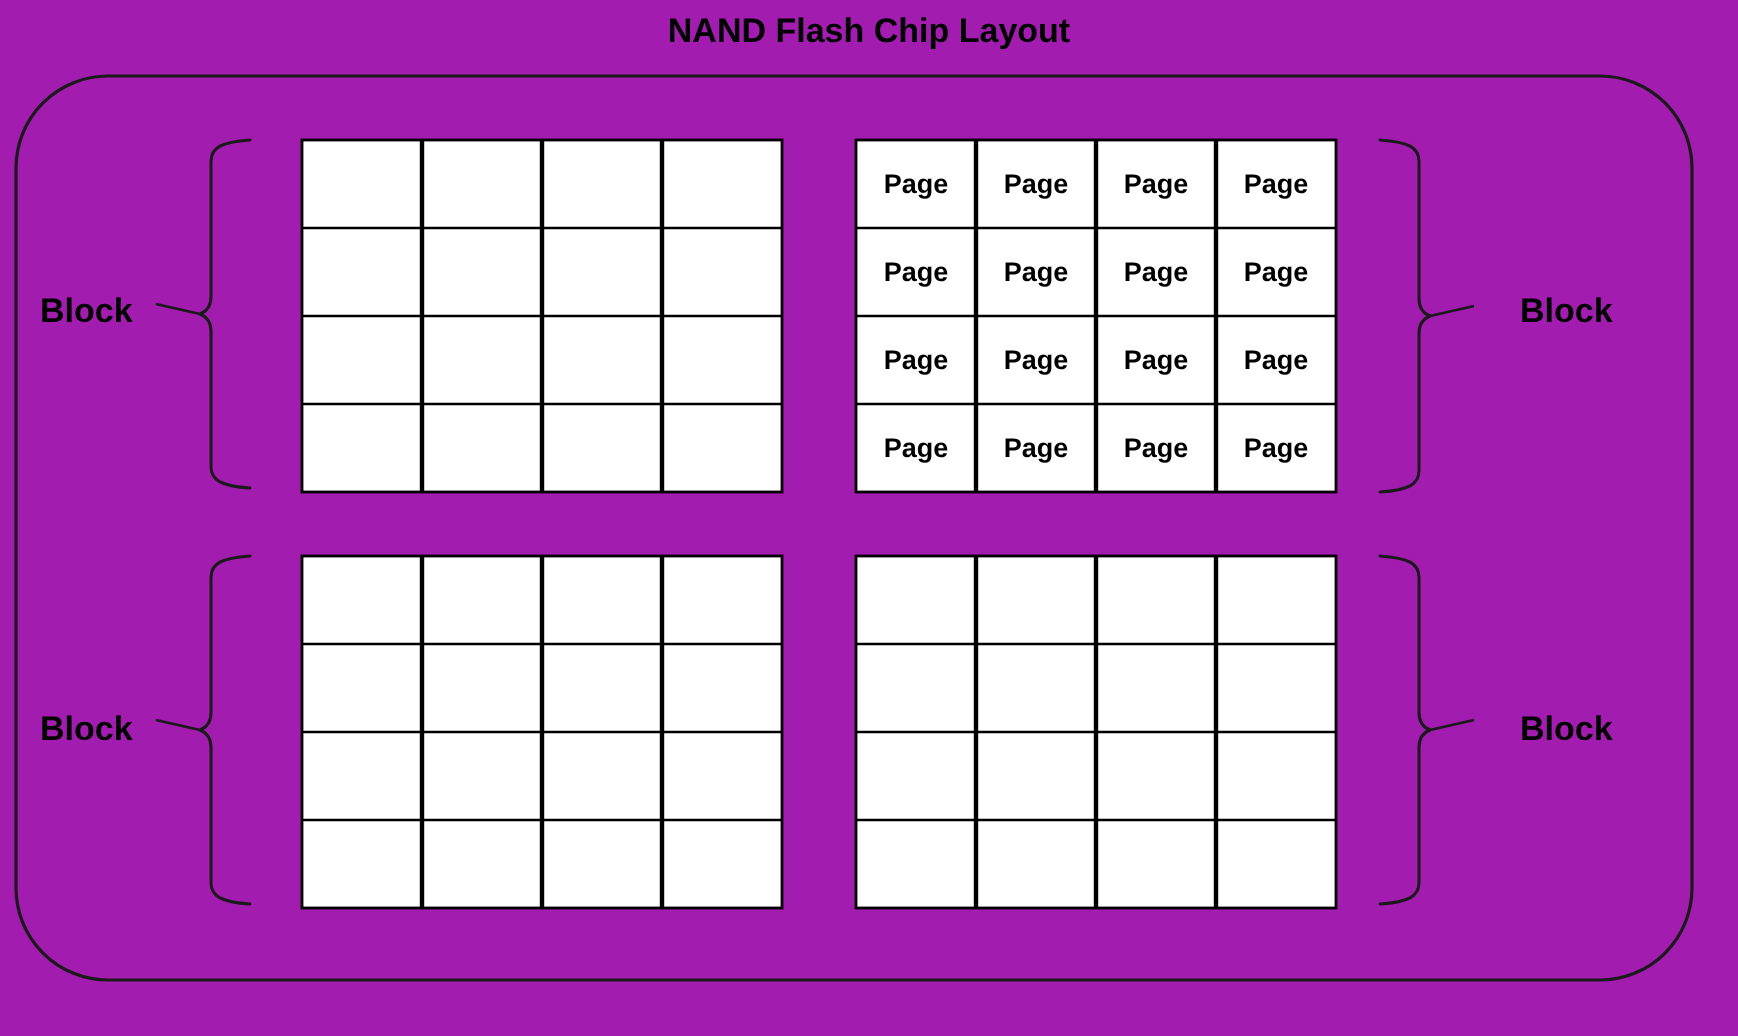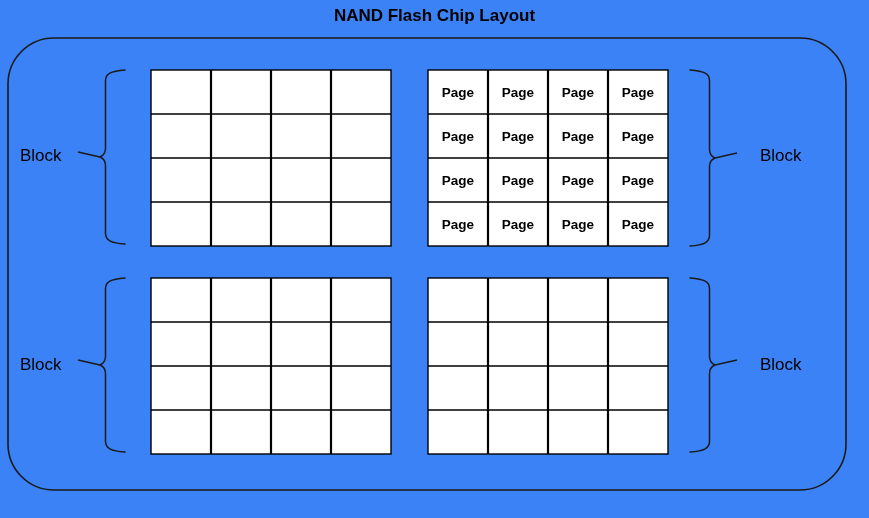--- a/index.html
+++ b/index.html
@@ -7,21 +7,21 @@
     padding: 0;
     background: #ffffff;
   }
   body {
     font-family: "Liberation Sans", sans-serif;
   }
   #stage {
     position: relative;
     width: 869px;
     height: 518px;
-    background: #3b82f6;
+    background: #a21caf;
     overflow: hidden;
   }
   #stage svg.layer {
     position: absolute;
     left: 0;
     top: 0;
     width: 869px;
     height: 518px;
   }
   .title {
@@ -32,21 +32,21 @@
     text-align: center;
     font-size: 17px;
     font-weight: bold;
     color: #000000;
     letter-spacing: 0px;
     white-space: nowrap;
   }
   .block-label {
     position: absolute;
     font-size: 17px;
-    font-weight: normal;
+    font-weight: bold;
     color: #000000;
     white-space: nowrap;
     line-height: 1;
   }
   .page-cell-text {
     font-size: 13.5px;
     font-weight: bold;
     fill: #000000;
     font-family: "Liberation Sans", sans-serif;
     dominant-baseline: middle;

